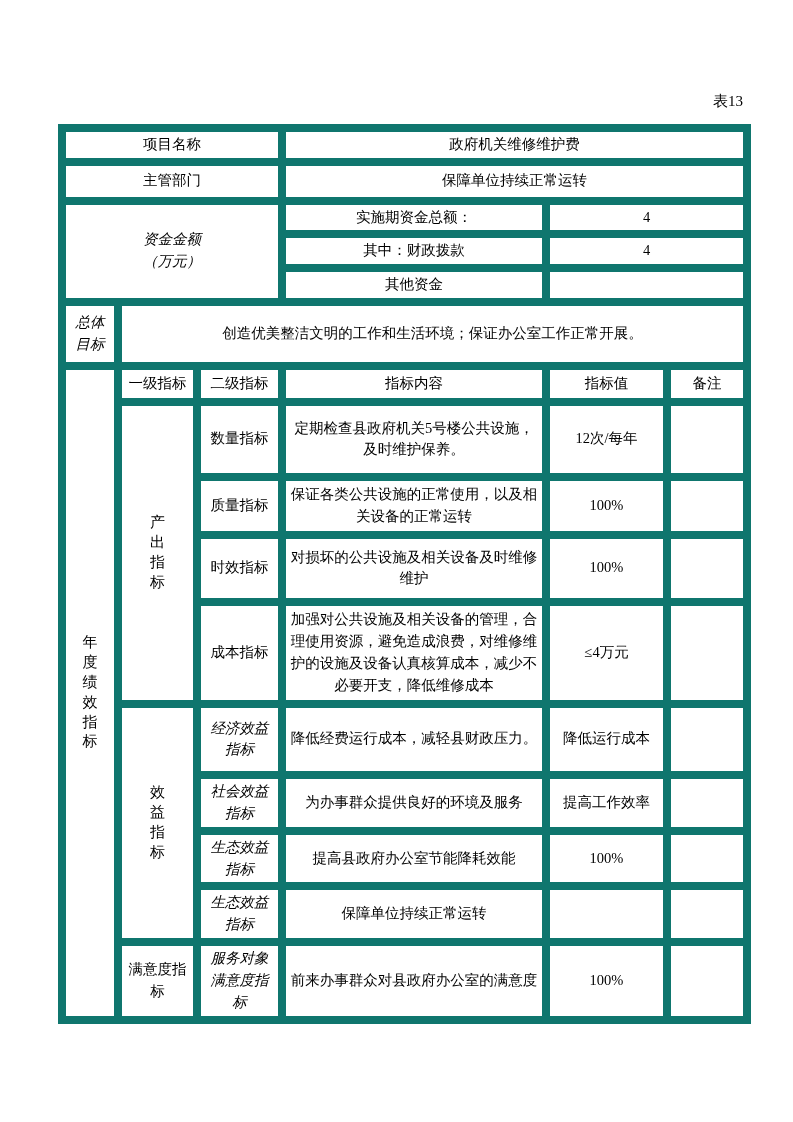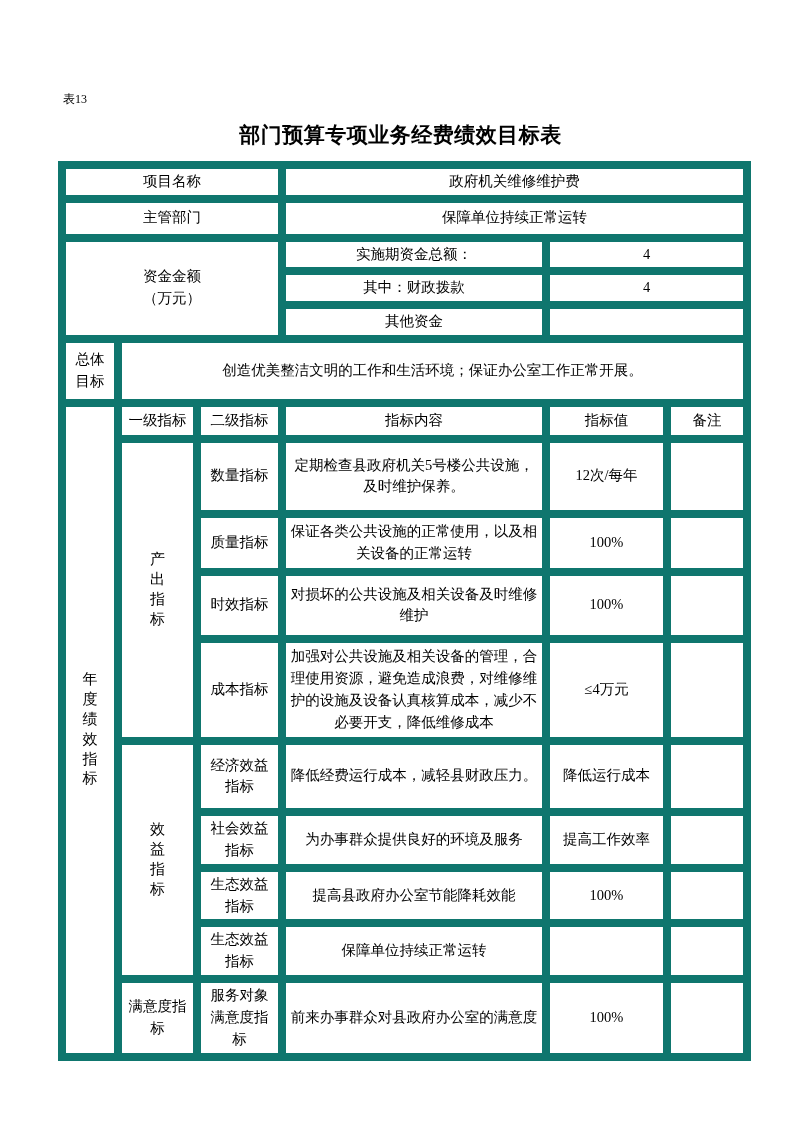--- a/index.html
+++ b/index.html
@@ -4,21 +4,21 @@
 <style>
   html, body { margin: 0; padding: 0; }
   body {
     width: 793px; height: 1122px;
     background: #ffffff;
     color: #000;
     font-family: "Liberation Serif", "DejaVu Serif", serif;
   }
   .sheet { width: 685px; margin-left: 58px; padding-top: 92px; }
   .sheet-label {
-    font-size: 12px; line-height: 1.3; margin-left: 5px;
+    font-size: 15px; line-height: 1.3; margin-left: 5px; text-align: right;
   }
   .doc-title {
     text-align: center;
     font-family: "Liberation Sans", "DejaVu Sans", sans-serif;
     font-weight: 700;
     font-size: 21px;
     letter-spacing: 0.5px;
     margin-top: 13px;
   }
   table.perf {
@@ -32,36 +32,35 @@
     border: 8px solid #0f766e;
     font-size: 14.5px;
     line-height: 1.5;
     text-align: center;
     vertical-align: middle;
     padding: 2px 4px;
     overflow: hidden;
     word-break: break-all;
   }
   td.left { text-align: left; padding: 3px 6px; }
-  .pre { white-space: pre-line; }
+  .pre { white-space: pre-line; font-style: italic; }
   .vstack {
     width: 1em;
     margin: 12px auto;
     word-break: break-all;
     line-height: 1.32;
     font-size: 15px;
     text-align: left;
   }
 </style>
 </head>
 <body>
 
 <div class="sheet">
   <div class="sheet-label">表13</div>
-  <div class="doc-title">部门预算专项业务经费绩效目标表</div>
 
   <table class="perf">
     <colgroup>
       <col style="width:56px">
       <col style="width:79px">
       <col style="width:85px">
       <col style="width:264px">
       <col style="width:121px">
       <col style="width:80px">
     </colgroup>

